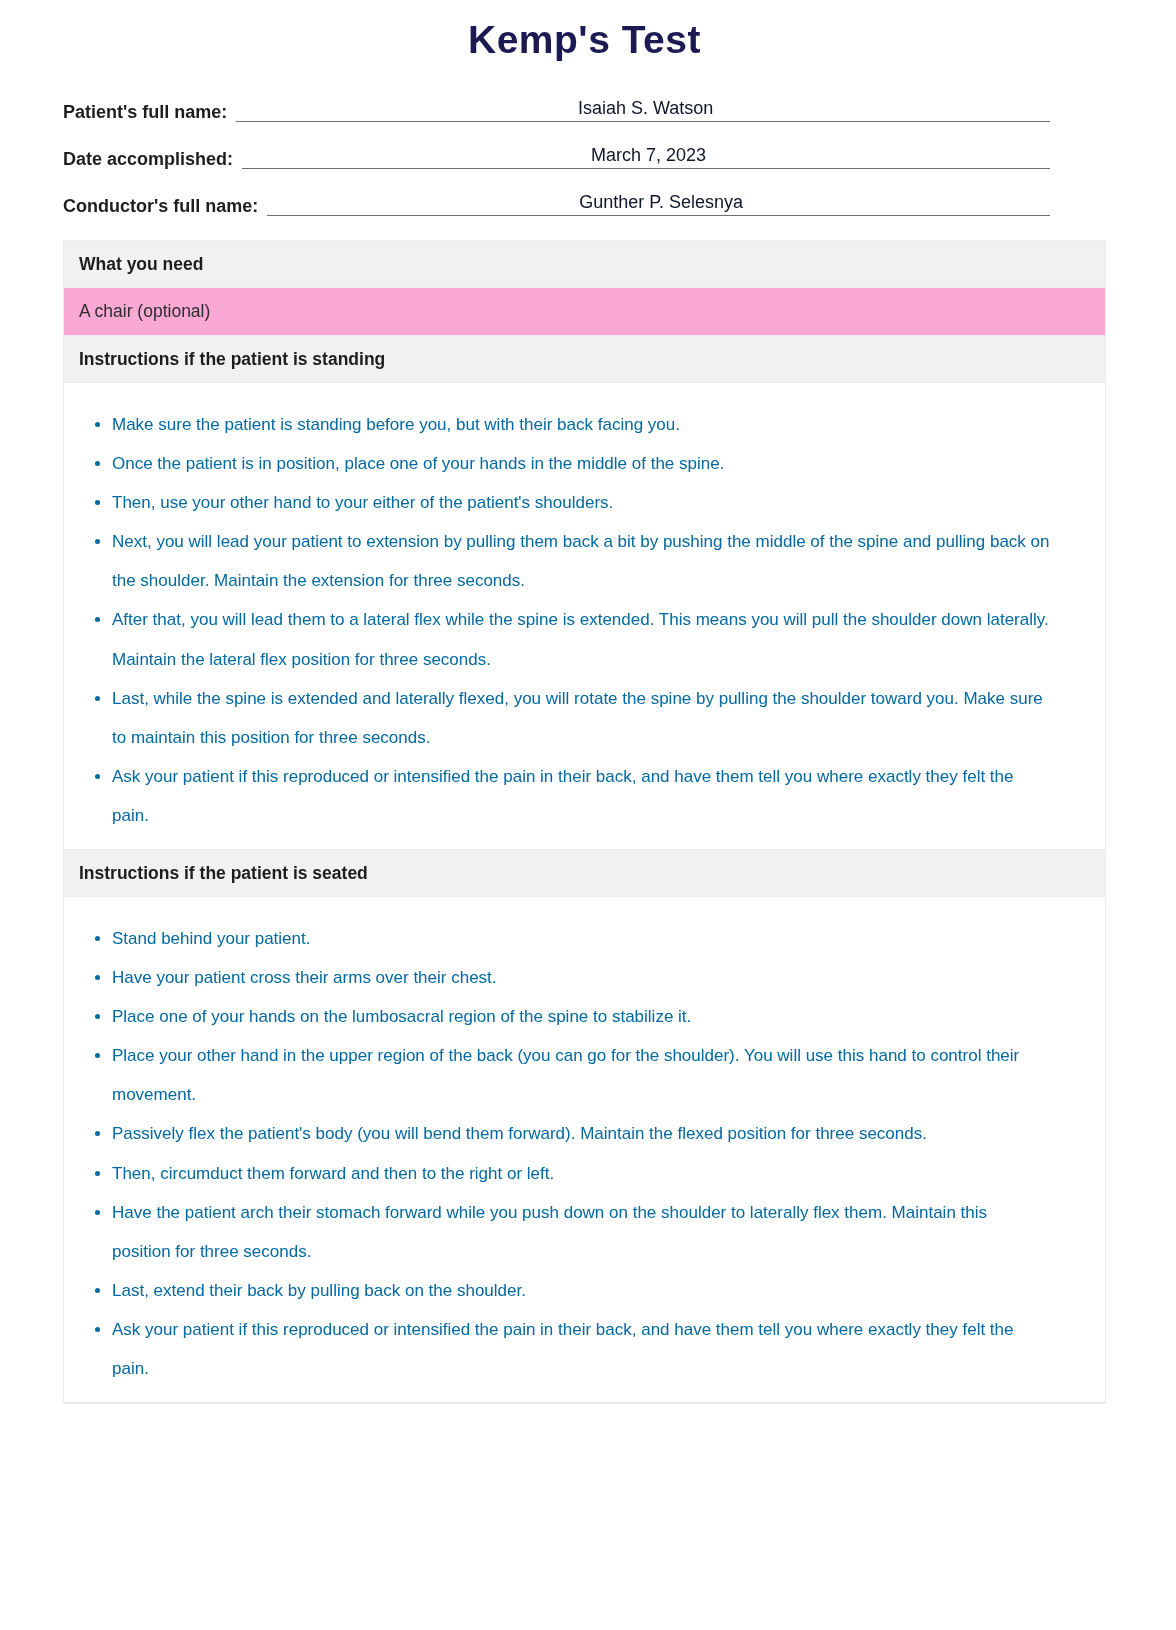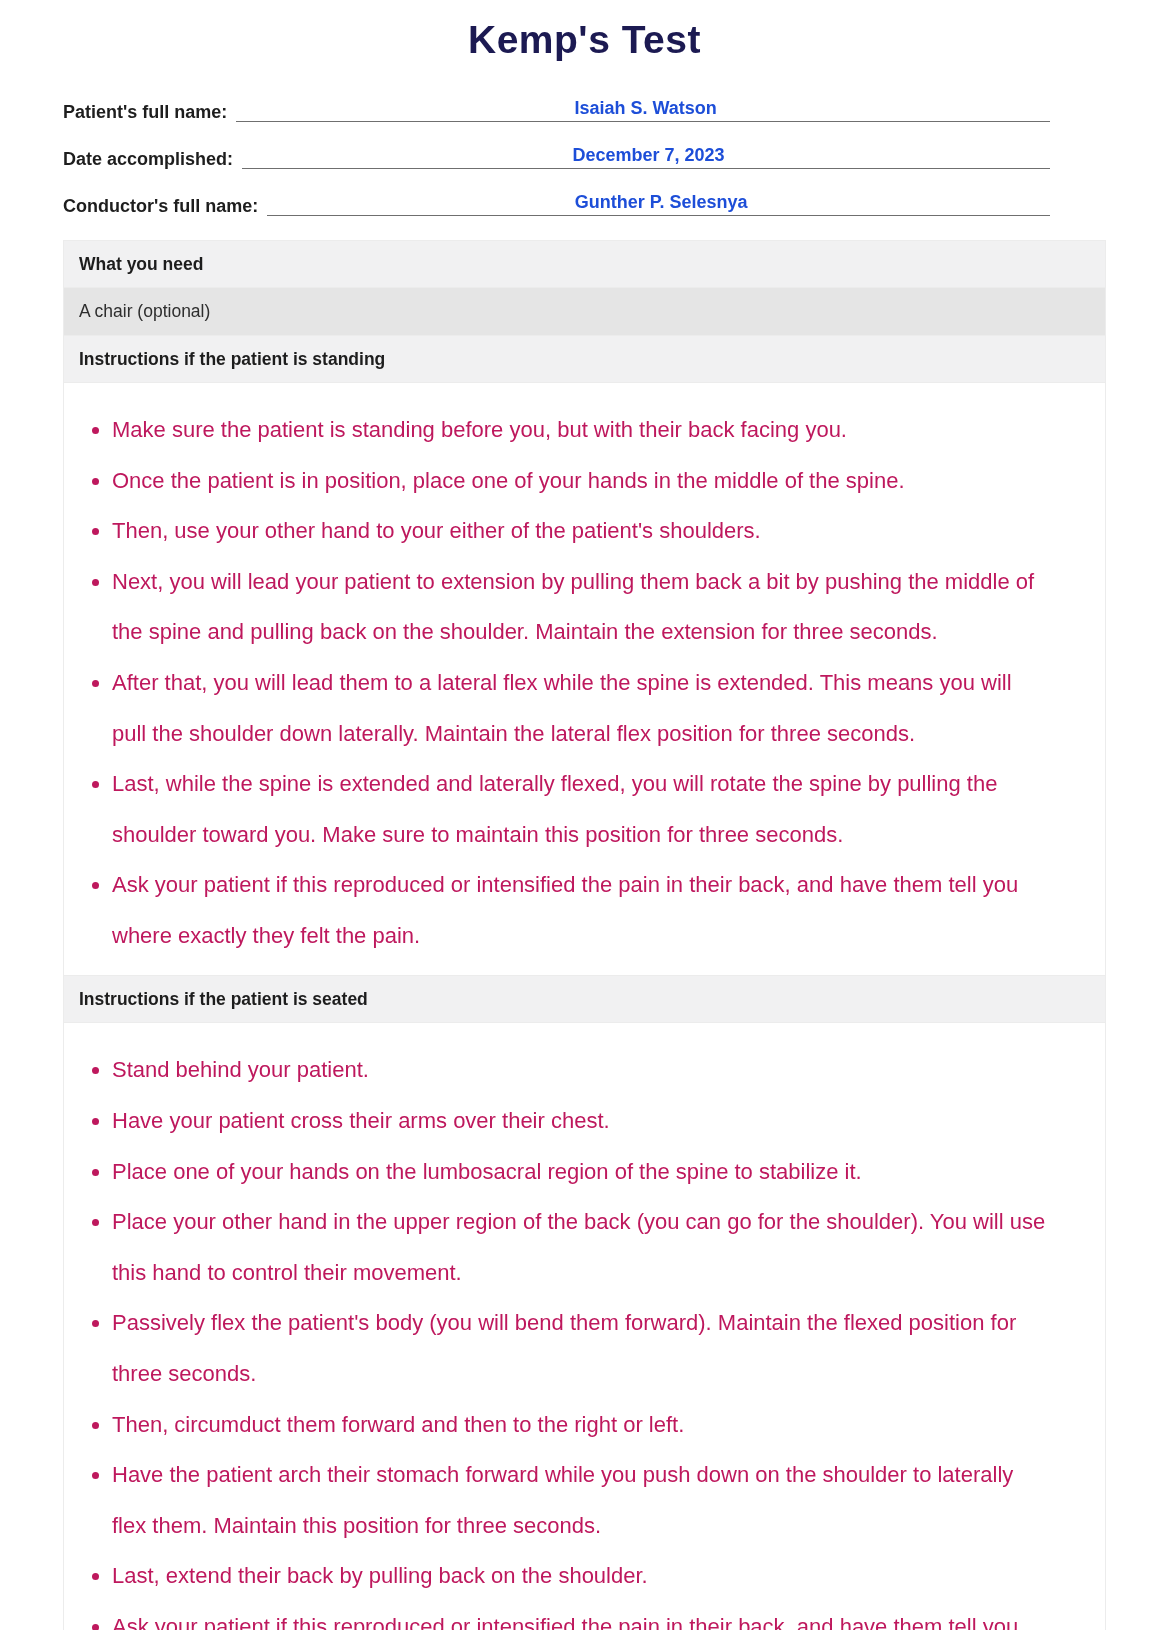--- a/index.html
+++ b/index.html
@@ -44,76 +44,75 @@
   .field-label {
     font-weight: bold;
     color: #1e1e1e;
     white-space: nowrap;
     padding-right: 9px;
   }
   .field-value {
     flex: 1;
     border-bottom: 1.6px solid #6f6f6f;
     padding: 0 0 3px 5px;
-    color: #1d4ed8;
+    color: #0f172a;
     min-height: 22px;
-    font-weight: bold;
   }
   .info-table {
     width: 1043px;
     border: 1px solid #ececec;
   }
   .row {
     border-bottom: 1px solid #ececec;
   }
   .row:last-child { border-bottom: 1px solid #e3e3e3; }
   .row.header {
     background: #f1f1f2;
     font-weight: bold;
     font-size: 17.5px;
     color: #1d1d1d;
     padding: 13px 15px 12px;
     line-height: 1.2;
   }
   .row.item {
-    background: #e5e5e5;
+    background: #f9a8d4;
     font-size: 17.5px;
     color: #2e2e2e;
     padding: 13px 15px;
     line-height: 1.2;
   }
   .row.content {
     background: #ffffff;
     padding: 22px 55px 14px 16px;
   }
   .row.content ul {
     margin: 0;
     padding-left: 32px;
   }
   .row.content li {
-    font-size: 22px;
-    color: #be185d;
+    font-size: 17px;
+    color: #0369a1;
     line-height: 2.3;
   }
 </style>
 </head>
 <body>
 
 <div class="page">
 
   <h1 class="doc-title">Kemp's Test</h1>
 
   <div class="fields">
     <div class="field-row">
       <span class="field-label">Patient's full name:</span>
       <span class="field-value">Isaiah S. Watson</span>
     </div>
     <div class="field-row">
       <span class="field-label">Date accomplished:</span>
-      <span class="field-value">December 7, 2023</span>
+      <span class="field-value">March 7, 2023</span>
     </div>
     <div class="field-row">
       <span class="field-label">Conductor's full name:</span>
       <span class="field-value">Gunther P. Selesnya</span>
     </div>
   </div>
 
   <div class="info-table">
     <div class="row header">What you need</div>
     <div class="row item">A chair (optional)</div>

